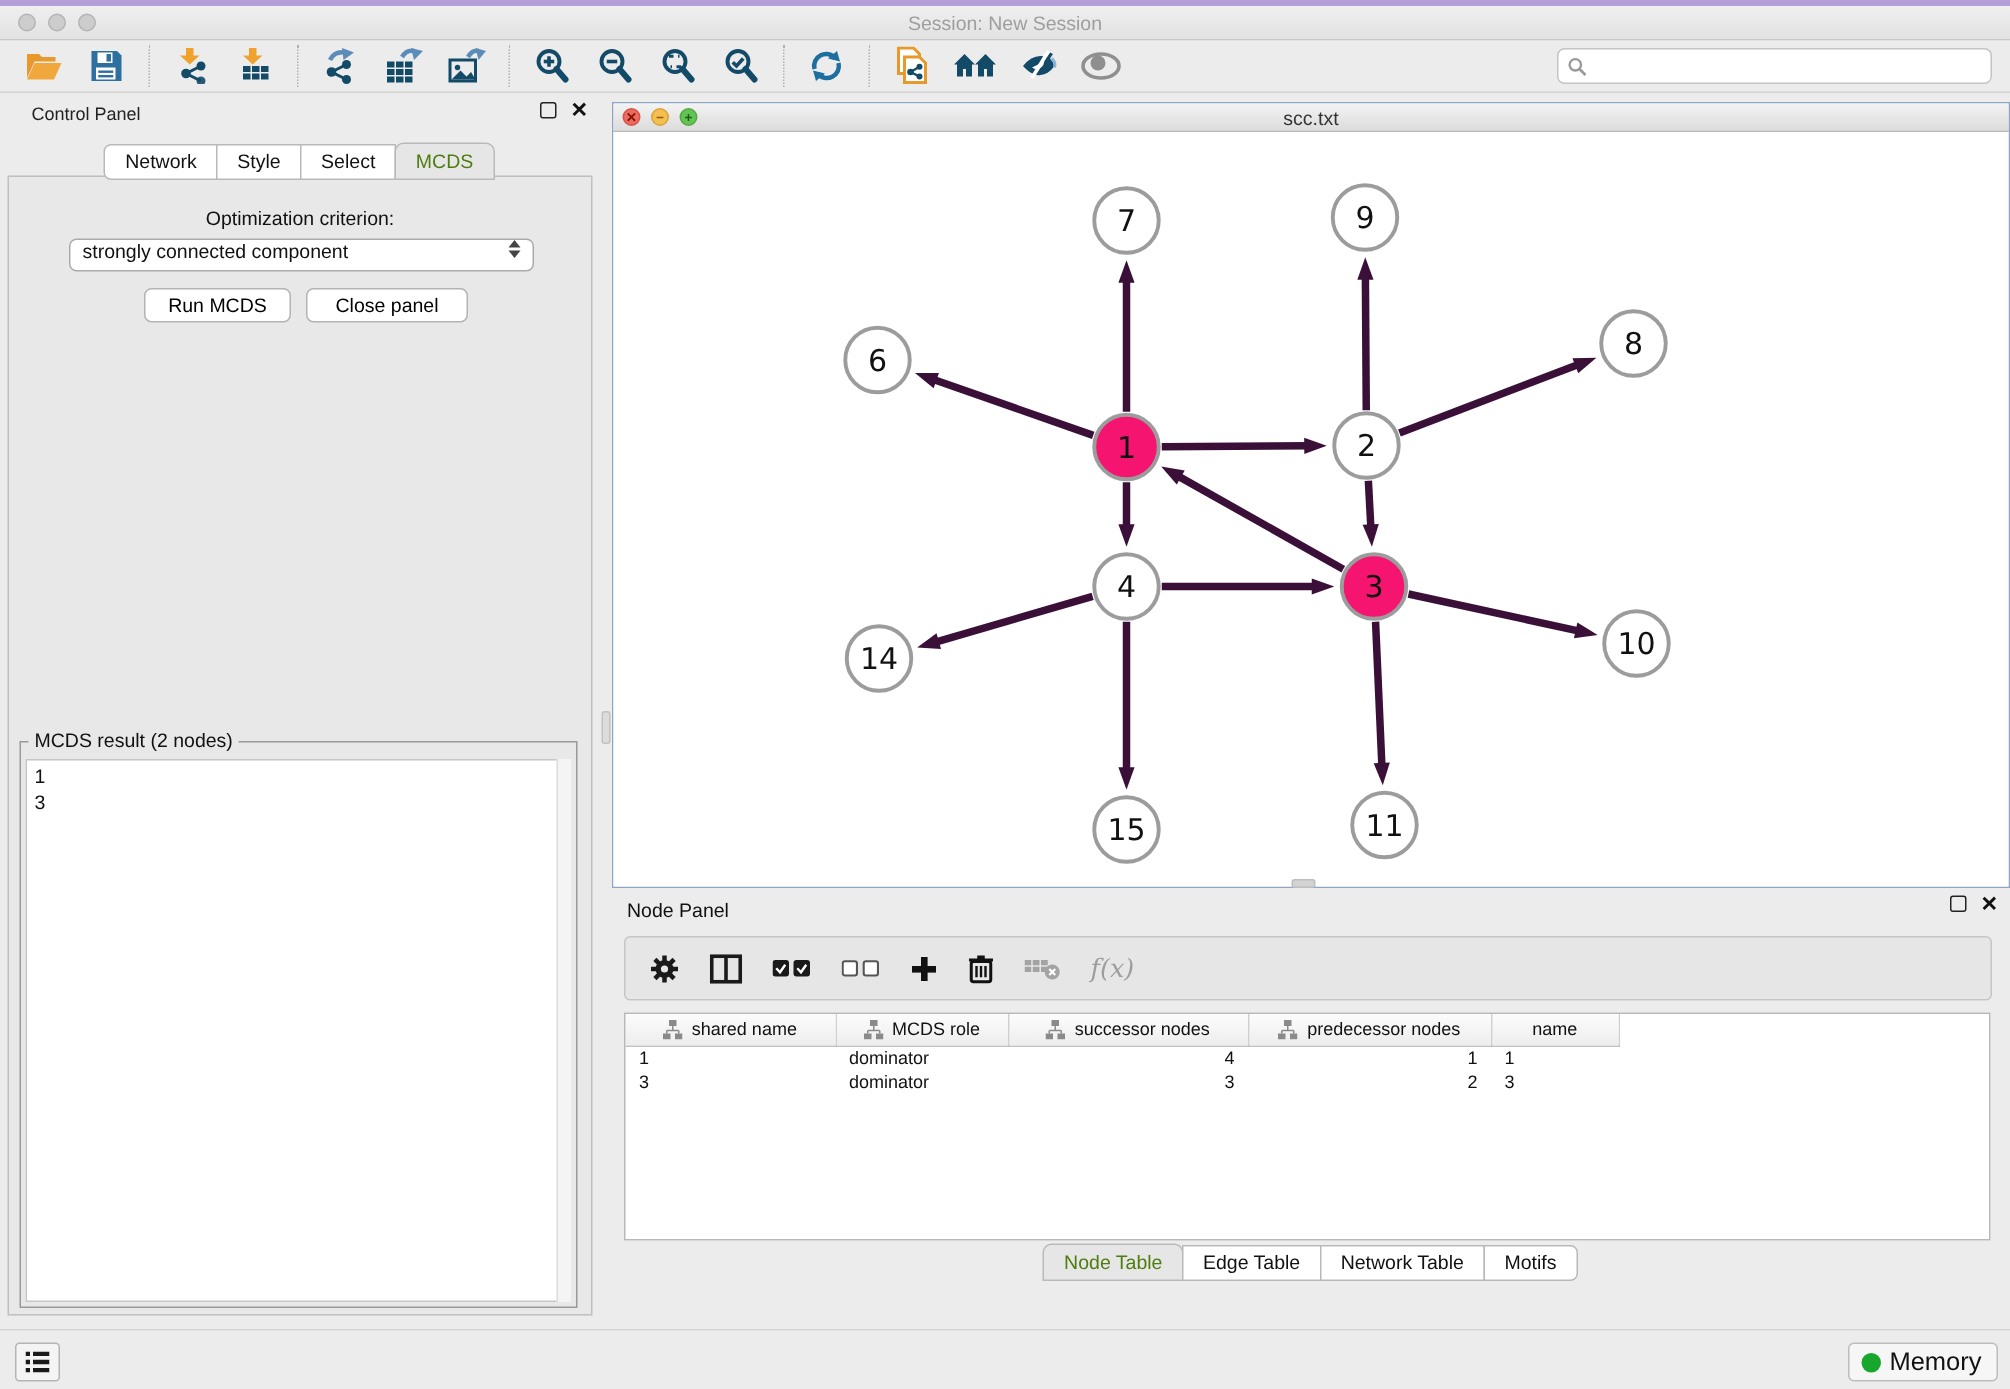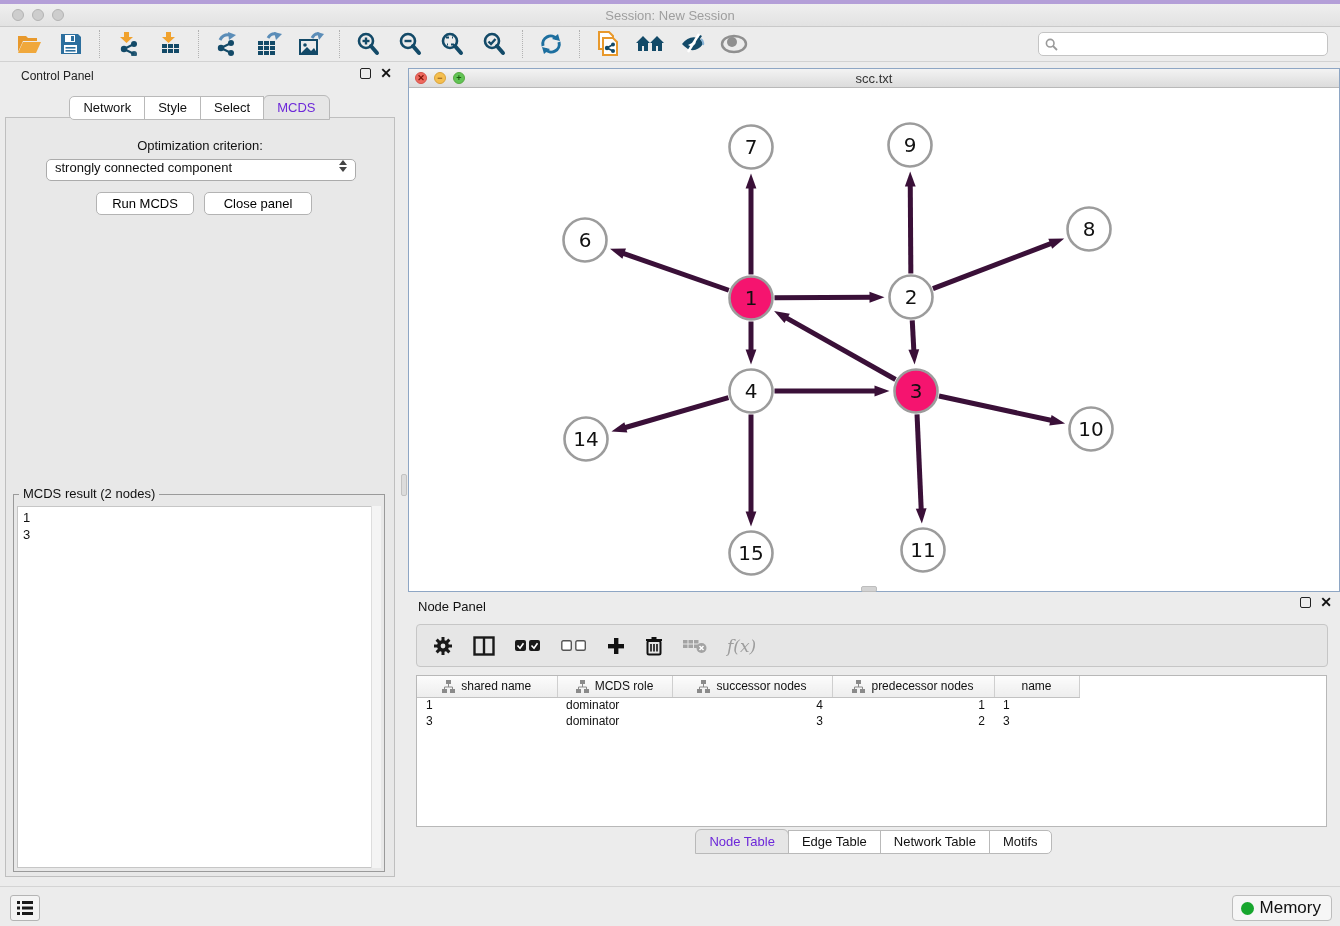--- a/index.html
+++ b/index.html
@@ -29,21 +29,21 @@
   .panel-header { position:absolute; top:0; left:0; right:0; height:28px; }
   .panel-header .ph-title { position:absolute; left:9px; top:7px; font-size:12px; color:#222;margin-left:12px; }
   .ph-btns { position:absolute; right:8px; top:6px; display:flex; gap:9px; align-items:center; }
   .float-btn { width:11px; height:11px; border:1.5px solid #222; border-radius:2px; }
   .close-btn { font-size:14px; font-weight:bold; color:#111; line-height:11px; }
   .ctab-row { position:absolute; top:33px; left:0; right:0; text-align:center; z-index:3; }
   .tab { display:inline-block; padding:3px 13px 4px; background:#fff; border:1px solid #b9b9b9;
     font-size:13px; margin-left:-1px; position:relative; }
   .tab.first { border-radius:5px 0 0 5px; }
   .tab.last { border-radius:0 5px 5px 0; }
-  .tab.active { background:#e6e6e6; color:#6d28d9; border-radius:6px 6px 0 0; padding-top:4px; }
+  .tab.active { background:#e6e6e6; color:#4d7c0f; border-radius:6px 6px 0 0; padding-top:4px; }
   .cp-body { position:absolute; top:55px; left:5px; width:390px; height:760px;
     background:#e8e8e8; border:1px solid #bfbfbf;padding-left:16px; }
   .opt-label { position:absolute; top:20px; left:0; right:0; text-align:center; font-size:13px; }
   .dropdown { position:absolute; top:41px; left:40px; width:310px; height:22px; background:#fff;
     border:1px solid #ababab; border-radius:5px; font-size:13px; display:flex; align-items:flex-start;
     padding:0 8px; }
   .dropdown .dd-text { flex:1; }
   .stepper { display:flex; flex-direction:column; gap:2px; align-items:center; }
   .stepper .up { width:0; height:0; border-left:4px solid transparent; border-right:4px solid transparent; border-bottom:5px solid #444; }
   .stepper .down { width:0; height:0; border-left:4px solid transparent; border-right:4px solid transparent; border-top:5px solid #444; }

